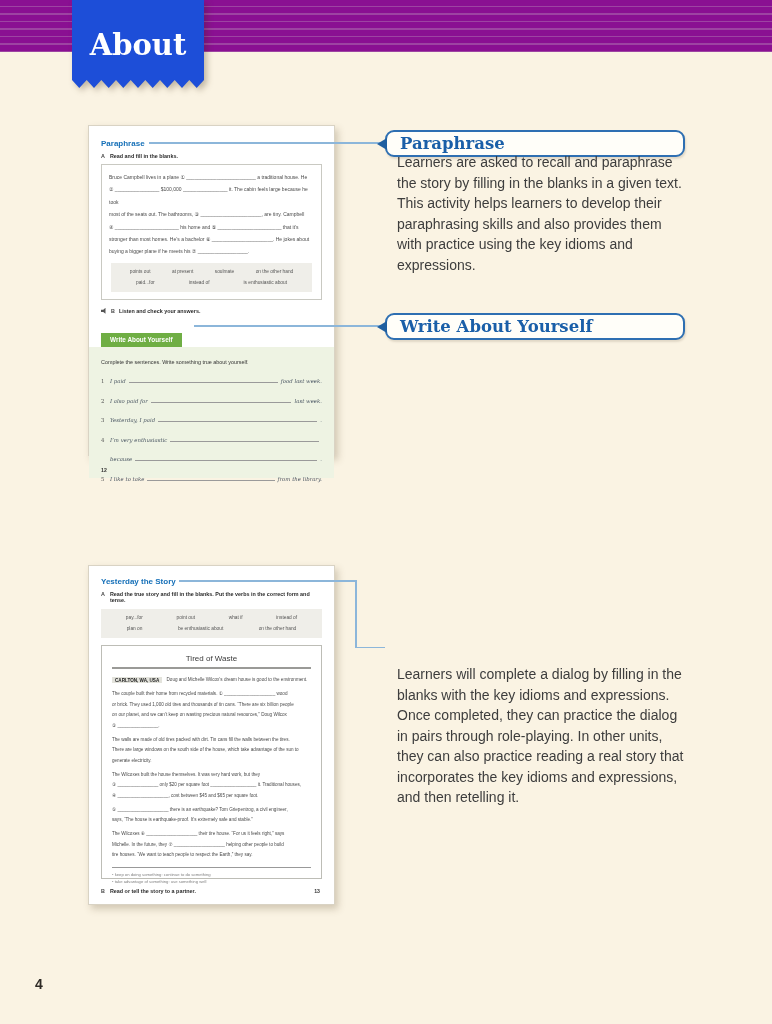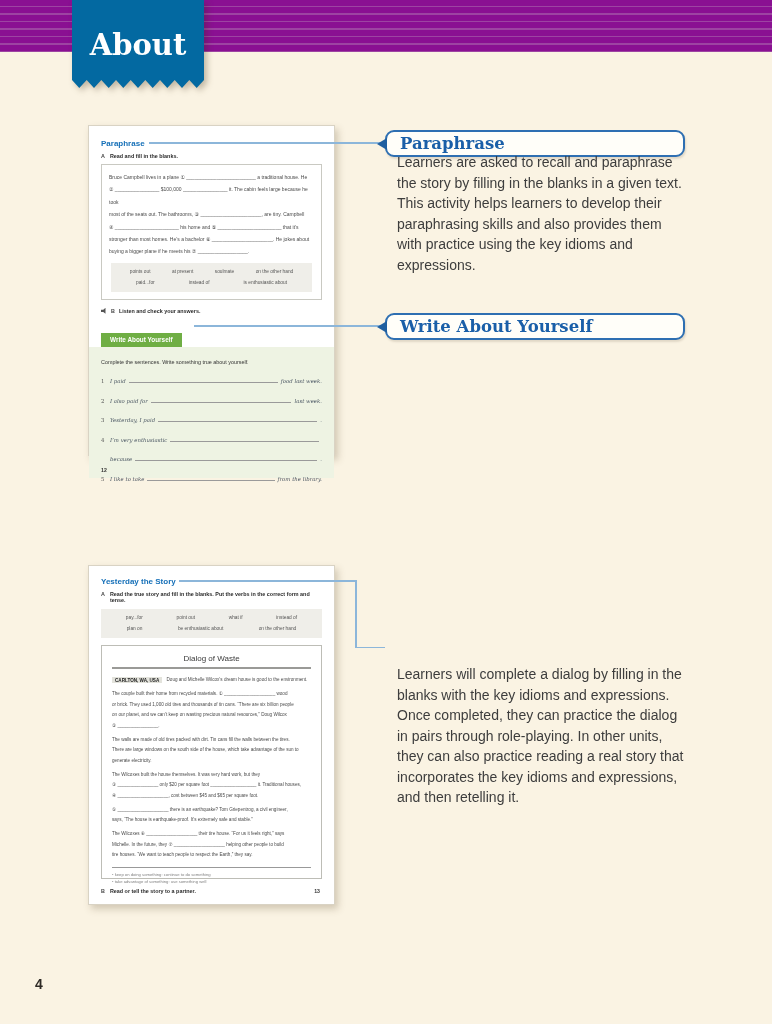--- a/index.html
+++ b/index.html
@@ -6,21 +6,21 @@
   .page{position:relative;width:772px;height:1024px;background:#faf3e3;overflow:hidden;
         font-family:"Liberation Sans",sans-serif;}
 
   
   .purple-band{position:absolute;left:0;top:0;width:772px;height:52px;
     background:repeating-linear-gradient(to bottom,#8a1092 0 6px,#9d44a2 6px 7.5px);}
 
   
   .ribbon-wrap{position:absolute;left:72px;top:0;width:132px;height:92px;
     filter:drop-shadow(3px 3px 3px rgba(60,40,10,.3));z-index:4;}
-  .ribbon{width:132px;height:88px;background:#0369a1;
+  .ribbon{width:132px;height:88px;background:#1d4ed8;
     clip-path:polygon(0px 0px,132px 0px,132px 80px,124.7px 88px,117.3px 80px,110px 88px,
       102.7px 80px,95.3px 88px,88px 80px,80.7px 88px,73.3px 80px,66px 88px,58.7px 80px,
       51.3px 88px,44px 80px,36.7px 88px,29.3px 80px,22px 88px,14.7px 80px,7.3px 88px,0px 80px);}
   .ribbon-text{display:block;padding-top:28px;text-align:center;color:#fff;
     font-family:"DejaVu Serif",serif;font-weight:bold;font-size:29px;}
 
   
   .ws{position:absolute;background:#fff;border:1px solid #d9d3c4;
     box-shadow:3px 4px 7px rgba(90,70,40,.25);z-index:1;box-sizing:border-box;}
   .ws1{left:88px;top:125px;width:247px;height:331px;padding:13px 12px 0;}
@@ -183,21 +183,21 @@
           <span class="wb-word">what if</span>
           <span class="wb-word">instead of</span>
         </div>
       <div class="wb-row">
           <span class="wb-word">plan on</span>
           <span class="wb-word">be enthusiastic about</span>
           <span class="wb-word">on the other hand</span>
         </div>
     </div>
     <div class="story-box">
-      <div class="story-title">Dialog of Waste</div>
+      <div class="story-title">Tired of Waste</div>
       <div class="story-rule"></div>
       <div class="dateline-row">
         <span class="dateline">CARLTON, WA, USA</span>
         <span>Doug and Michelle Wilcox’s dream house is good to the environment.</span>
       </div>
       <div>
           <div class="story-par">The couple built their home from recycled materials. ① ____________________ wood
 or brick. They used 1,000 old tires and thousands of tin cans. “There are six billion people
 on our planet, and we can’t keep on wasting precious natural resources,” Doug Wilcox
 ② ________________.</div>

